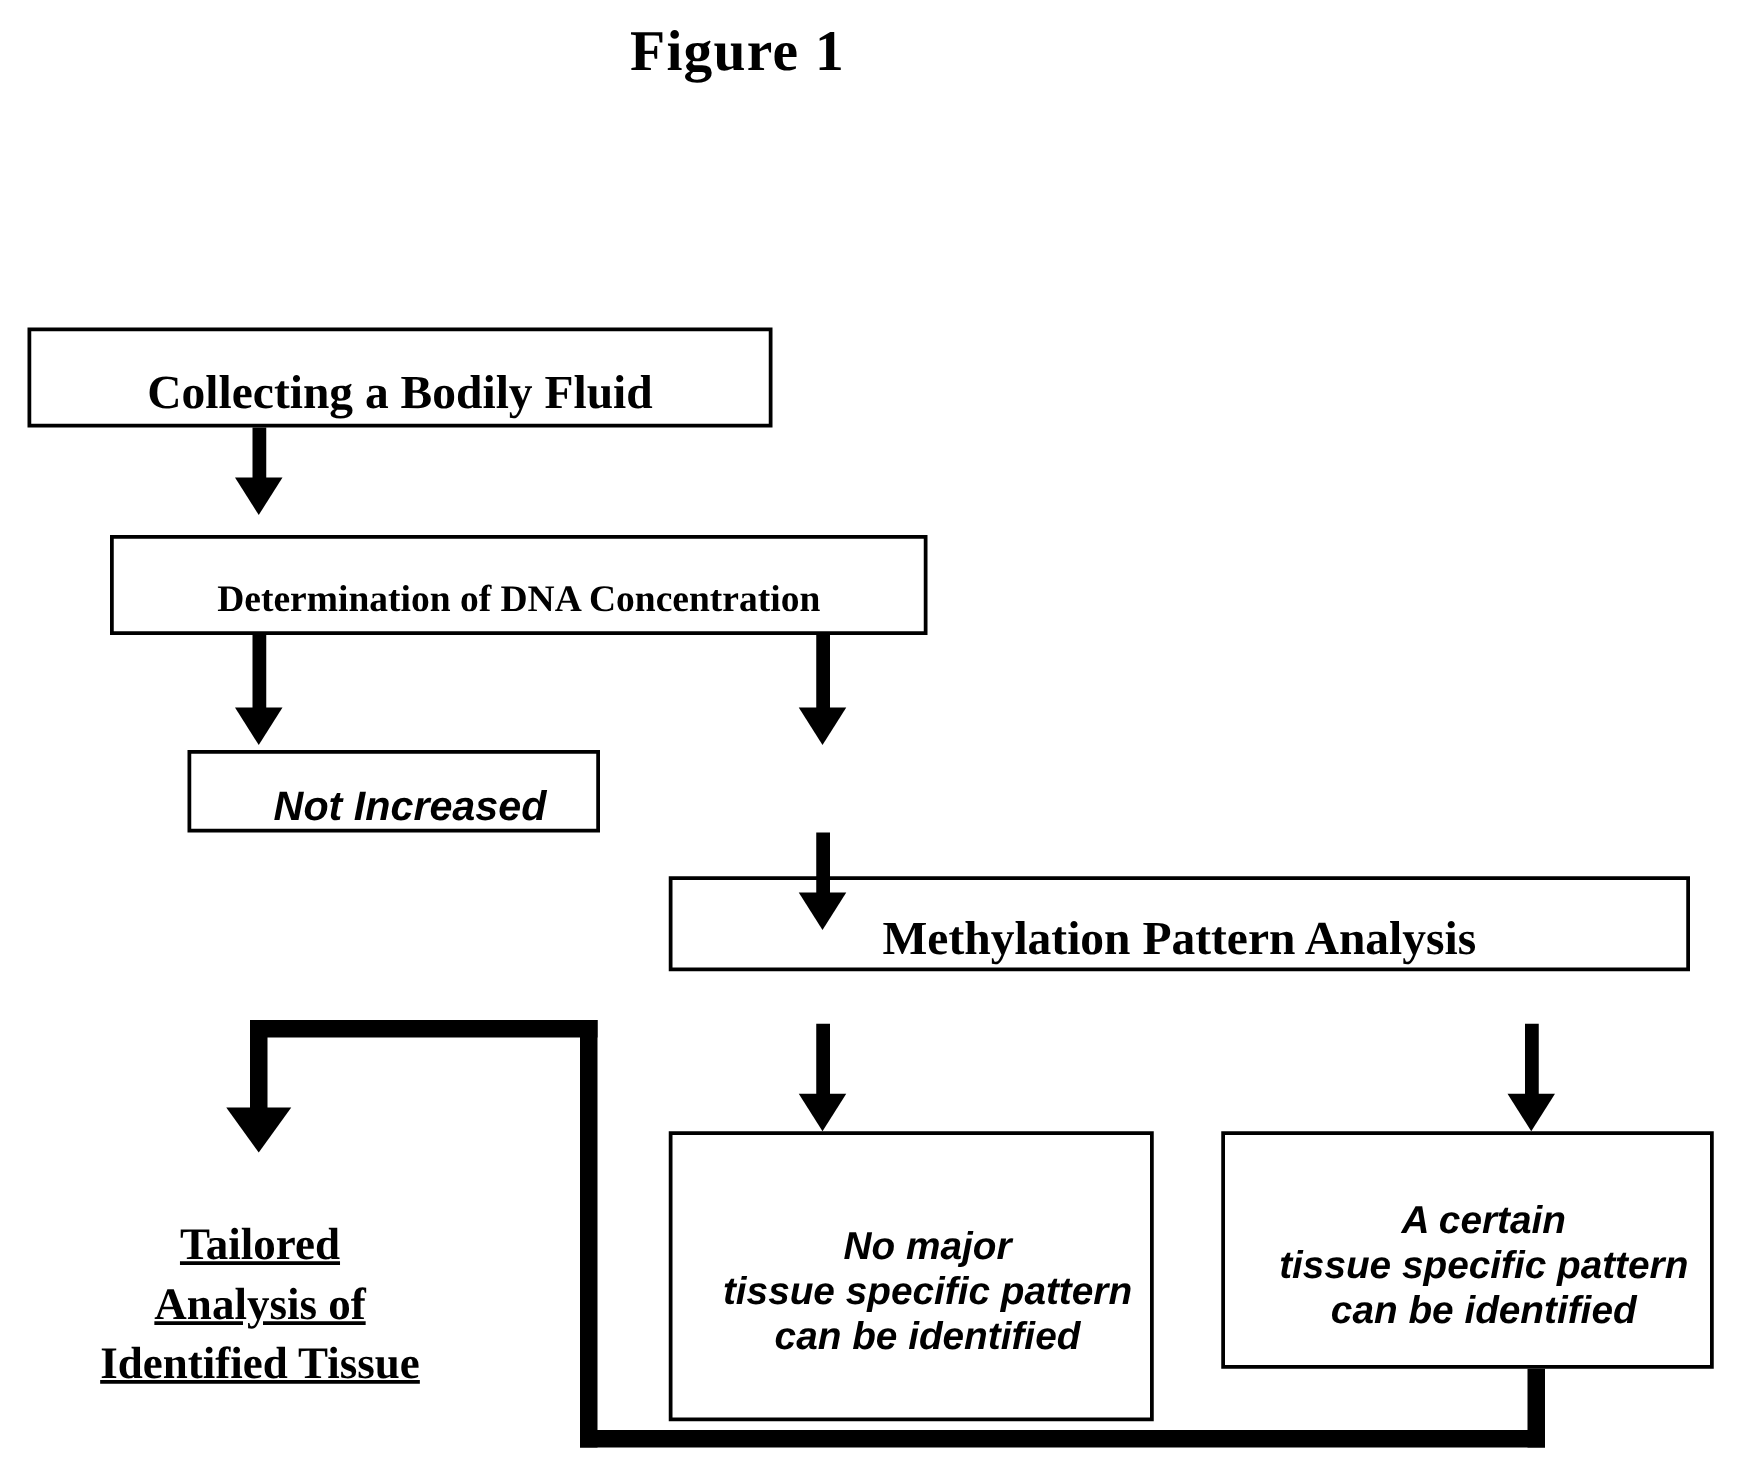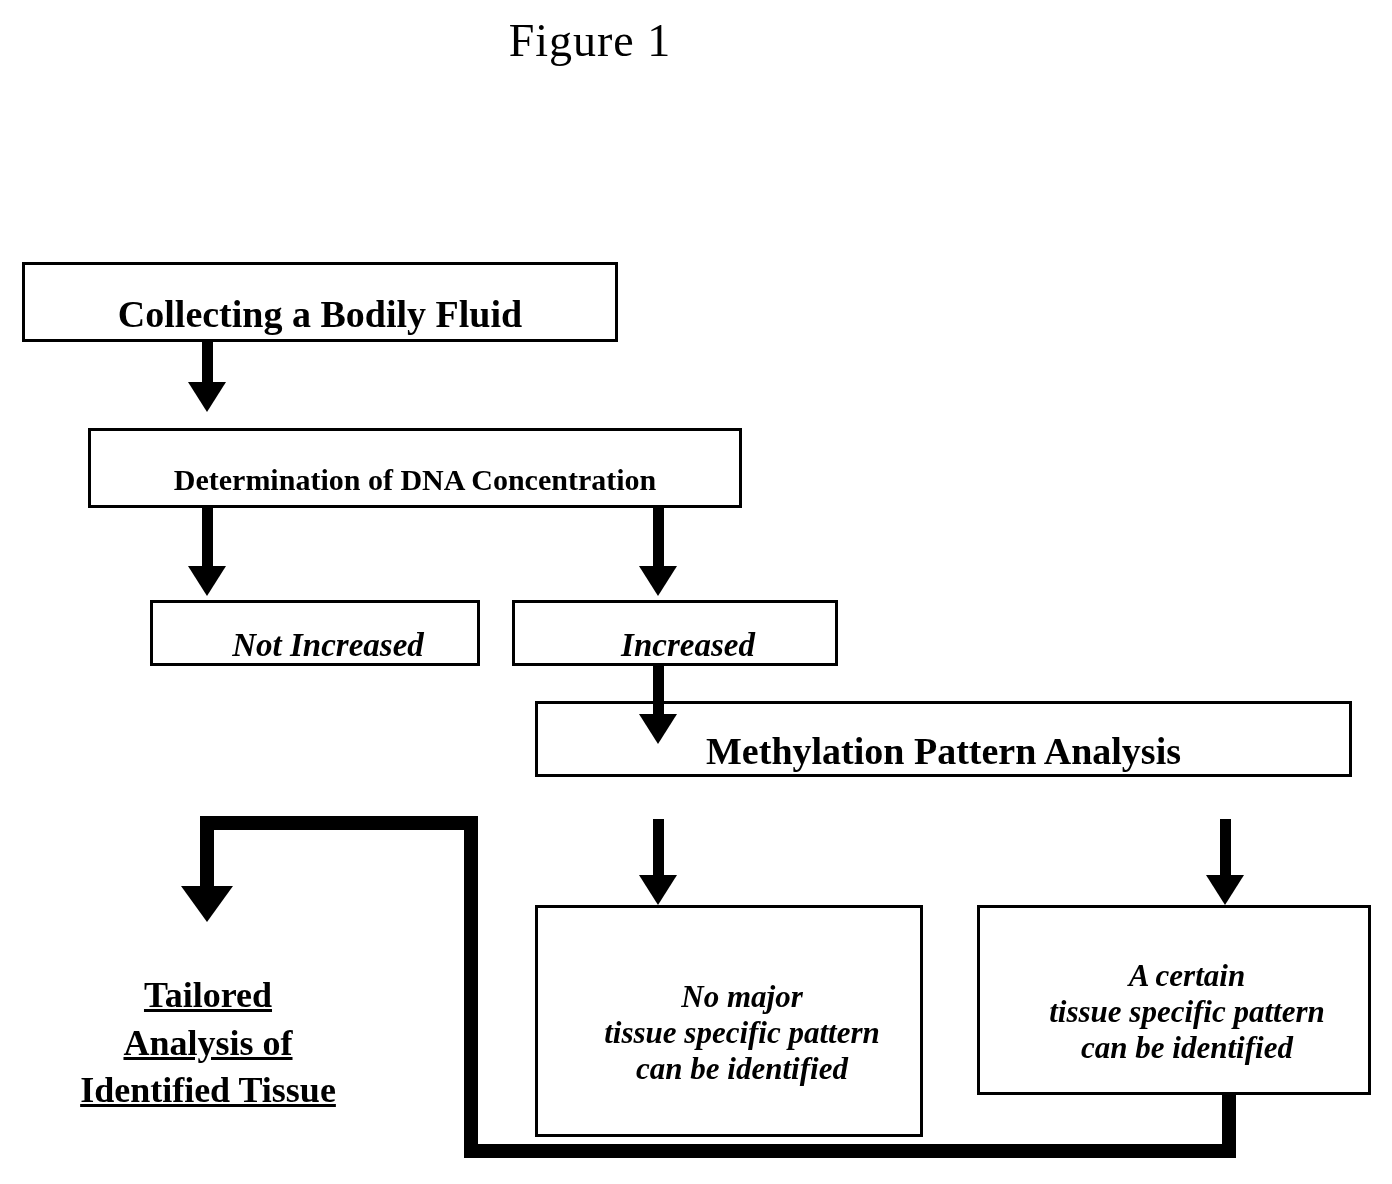--- a/index.html
+++ b/index.html
@@ -16,21 +16,21 @@
     font-family: "Liberation Serif", "DejaVu Serif", serif;
     color: #000000;
   }
   #figure-title {
     position: absolute;
     left: 0;
     top: 14px;
     width: 1180px;
     text-align: center;
     font-size: 46px;
-    font-weight: 400;
+    font-weight: 700;
     letter-spacing: 1px;
     font-family: "Liberation Serif", "DejaVu Serif", serif;
   }
   .node {
     position: absolute;
     box-sizing: border-box;
     border: 3px solid #000000;
     background: #ffffff;
     display: flex;
     align-items: center;
@@ -46,21 +46,21 @@
     white-space: pre-line;
     margin-top: 24px;
   }
   .bold-serif {
     font-weight: bold;
     font-family: "Liberation Serif", "DejaVu Serif", serif;
   }
   .bold-italic-serif {
     font-weight: bold;
     font-style: italic;
-    font-family: Liberation Serif, serif;
+    font-family: Liberation Sans, sans-serif;
     padding-left: 32px;
   }
 
   
   #node-collecting      { left: 22px;  top: 262px;  width: 596px; height: 80px;  font-size: 38px; }
   #node-determination   { left: 88px;  top: 428px;  width: 654px; height: 80px;  font-size: 30px; }
   #node-not-increased   { left: 150px; top: 600px;  width: 330px; height: 66px;  font-size: 33px; }
   #node-increased       { left: 512px; top: 600px;  width: 326px; height: 66px;  font-size: 33px; }
   #node-methylation     { left: 535px; top: 701px;  width: 817px; height: 76px;  font-size: 38px; }
   #node-no-major        { left: 535px; top: 905px;  width: 388px; height: 232px; font-size: 31px; }
@@ -151,23 +151,20 @@
   </div>
 
   <div class="node" id="node-determination">
     <span class="node-label bold-serif">Determination of DNA Concentration</span>
   </div>
 
   <div class="node" id="node-not-increased">
     <span class="node-label bold-italic-serif">Not Increased</span>
   </div>
 
-  <div class="node" id="node-increased">
-    <span class="node-label bold-italic-serif">Increased</span>
-  </div>
 
   <div class="node" id="node-methylation">
     <span class="node-label bold-serif">Methylation Pattern Analysis</span>
   </div>
 
   <div class="node" id="node-no-major">
     <span class="node-label bold-italic-serif">No major
 tissue specific pattern
 can be identified</span>
   </div>

